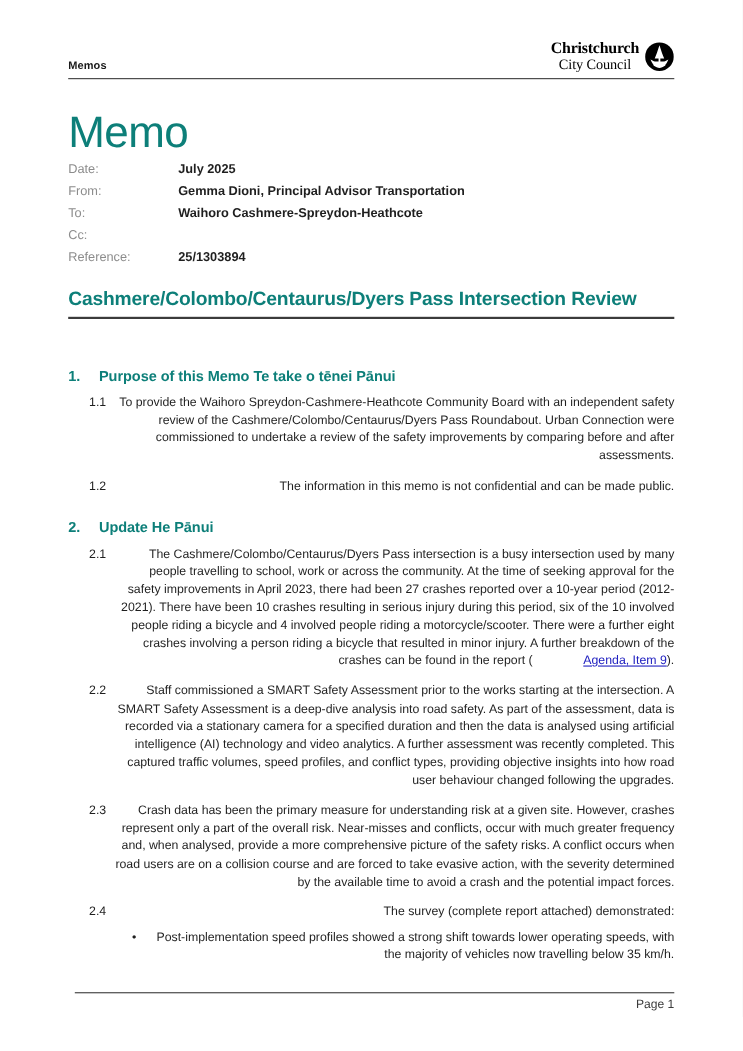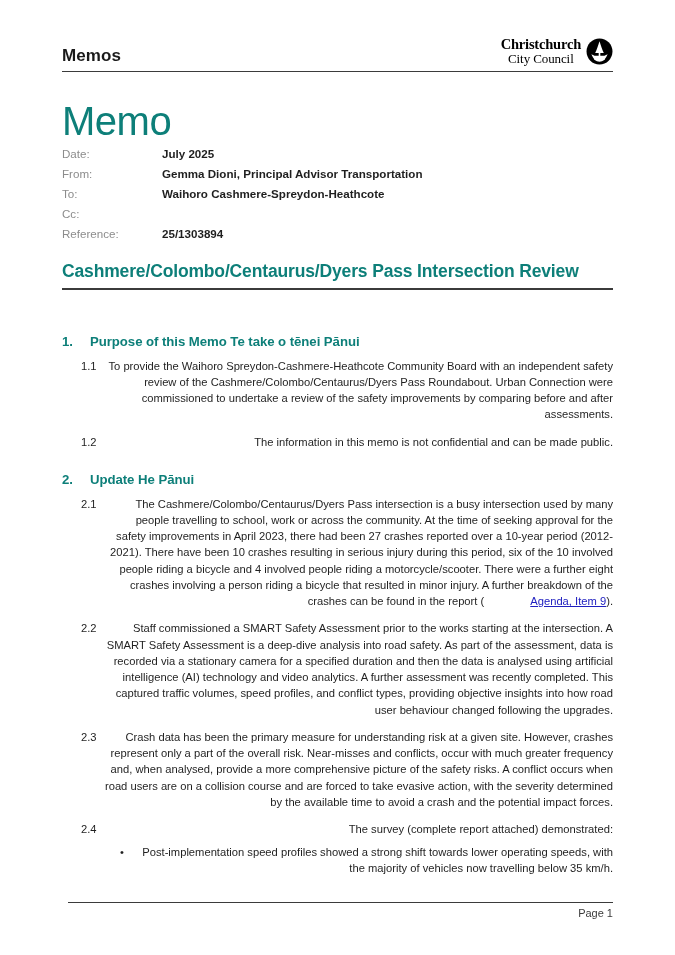--- a/index.html
+++ b/index.html
@@ -25,21 +25,21 @@
 
   
   .running-header {
     display: flex;
     align-items: flex-end;
     justify-content: space-between;
     padding-top: 37px;
     padding-bottom: 5px;
   }
   .running-header-title {
-    font-size: 17px;
+    font-size: 10px;
     font-weight: bold;
     color: #1a1a1a;
     letter-spacing: 0.1px;
     text-align: center;
   }
   .brand {
     display: flex;
     align-items: center;
     gap: 5px;
   }

